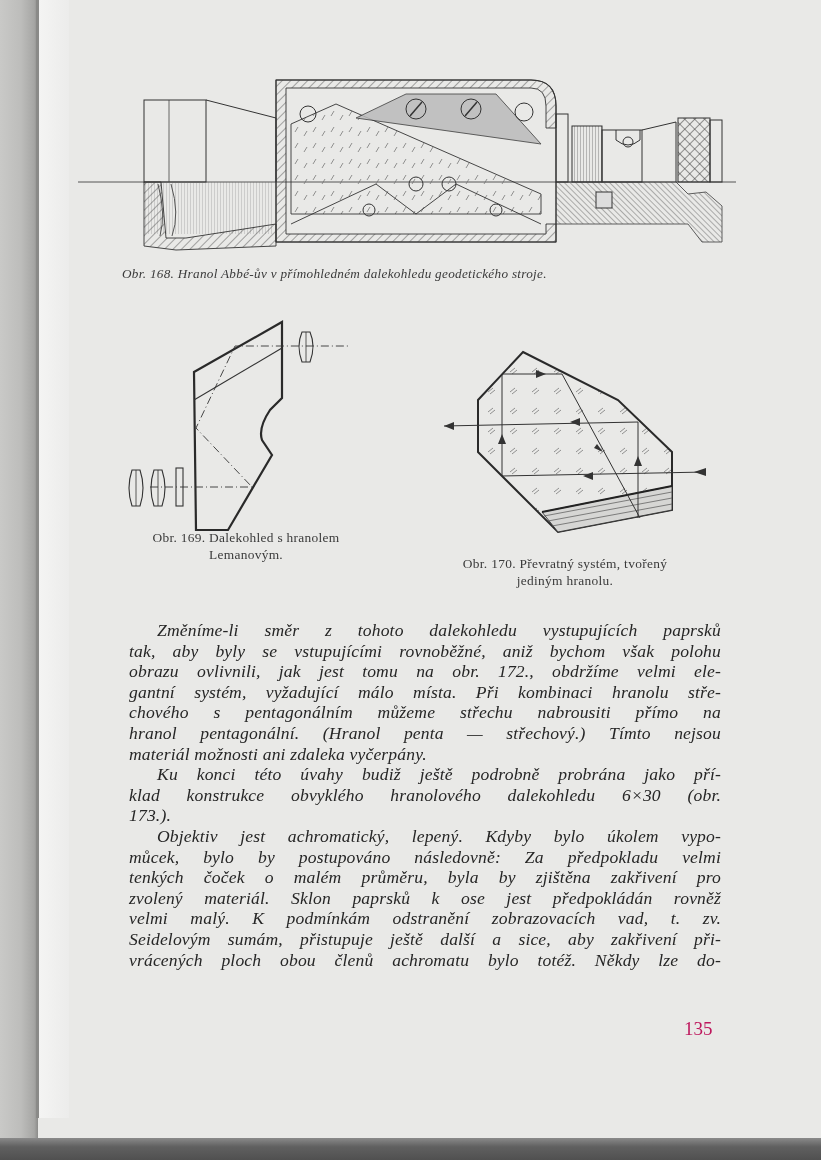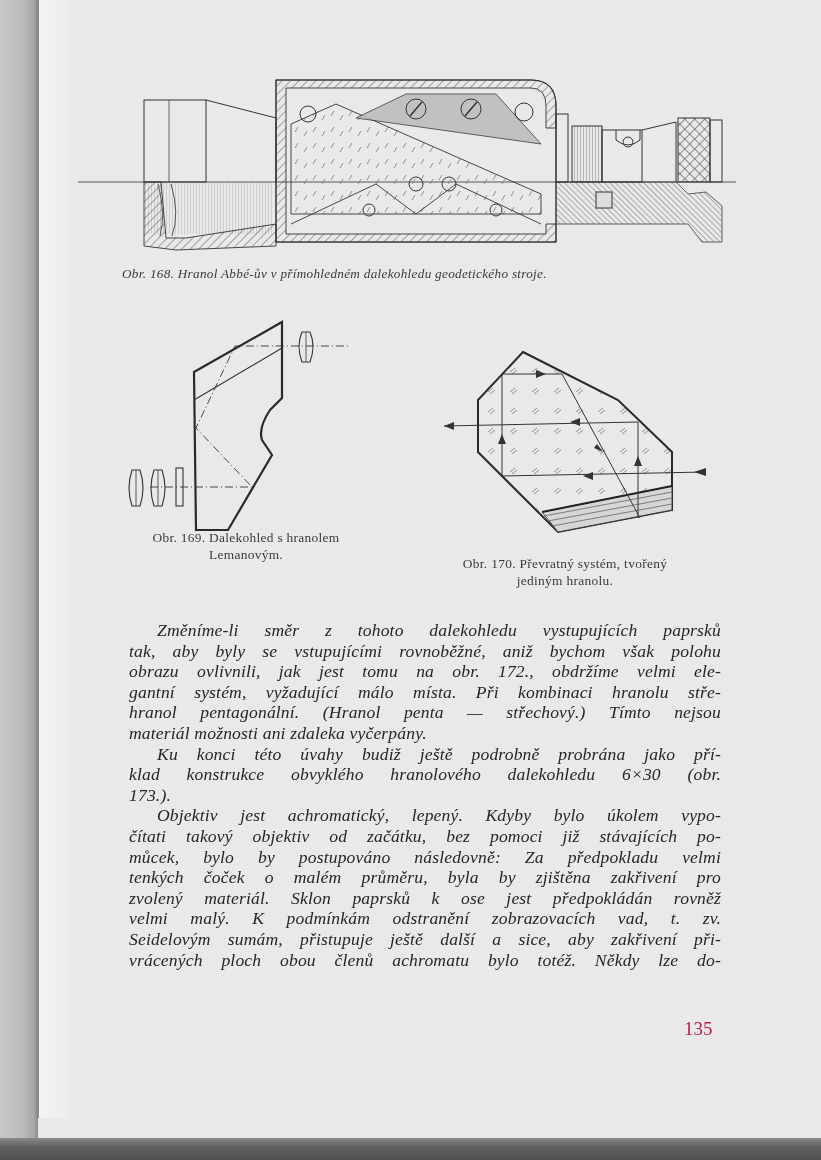--- a/index.html
+++ b/index.html
@@ -187,31 +187,31 @@
   <div>Obr. 170. Převratný systém, tvořený</div>
   <div>jediným hranolu.</div>
 </div>
 
 <div class="body-text" style="top:620px;">
   <div>
     <span class="line indent">Změníme-li směr z tohoto dalekohledu vystupujících paprsků</span>
     <span class="line">tak, aby byly se vstupujícími rovnoběžné, aniž bychom však polohu</span>
     <span class="line">obrazu ovlivnili, jak jest tomu na obr. 172., obdržíme velmi ele-</span>
     <span class="line">gantní systém, vyžadující málo místa. Při kombinaci hranolu stře-</span>
+    <span class="line">chového s pentagonálním můžeme střechu nabrousiti přímo na</span>
     <span class="line">hranol pentagonální. (Hranol penta — střechový.) Tímto nejsou</span>
     <span class="line last">materiál možnosti ani zdaleka vyčerpány.</span>
   </div>
   <div>
     <span class="line indent">Ku konci této úvahy budiž ještě podrobně probrána jako pří-</span>
     <span class="line">klad konstrukce obvyklého hranolového dalekohledu 6×30 (obr.</span>
     <span class="line last">173.).</span>
   </div>
   <div>
     <span class="line indent">Objektiv jest achromatický, lepený. Kdyby bylo úkolem vypo-</span>
-    <span class="line">čítati takový objektiv od začátku, bez pomoci již stávajících po-</span>
     <span class="line">můcek, bylo by postupováno následovně: Za předpokladu velmi</span>
     <span class="line">tenkých čoček o malém průměru, byla by zjištěna zakřivení pro</span>
     <span class="line">zvolený materiál. Sklon paprsků k ose jest předpokládán rovněž</span>
     <span class="line">velmi malý. K podmínkám odstranění zobrazovacích vad, t. zv.</span>
     <span class="line">Seidelovým sumám, přistupuje ještě další a sice, aby zakřivení při-</span>
     <span class="line">vrácených ploch obou členů achromatu bylo totéž. Někdy lze do-</span>
   </div>
 </div>
 
 <div class="page-number">135</div>

